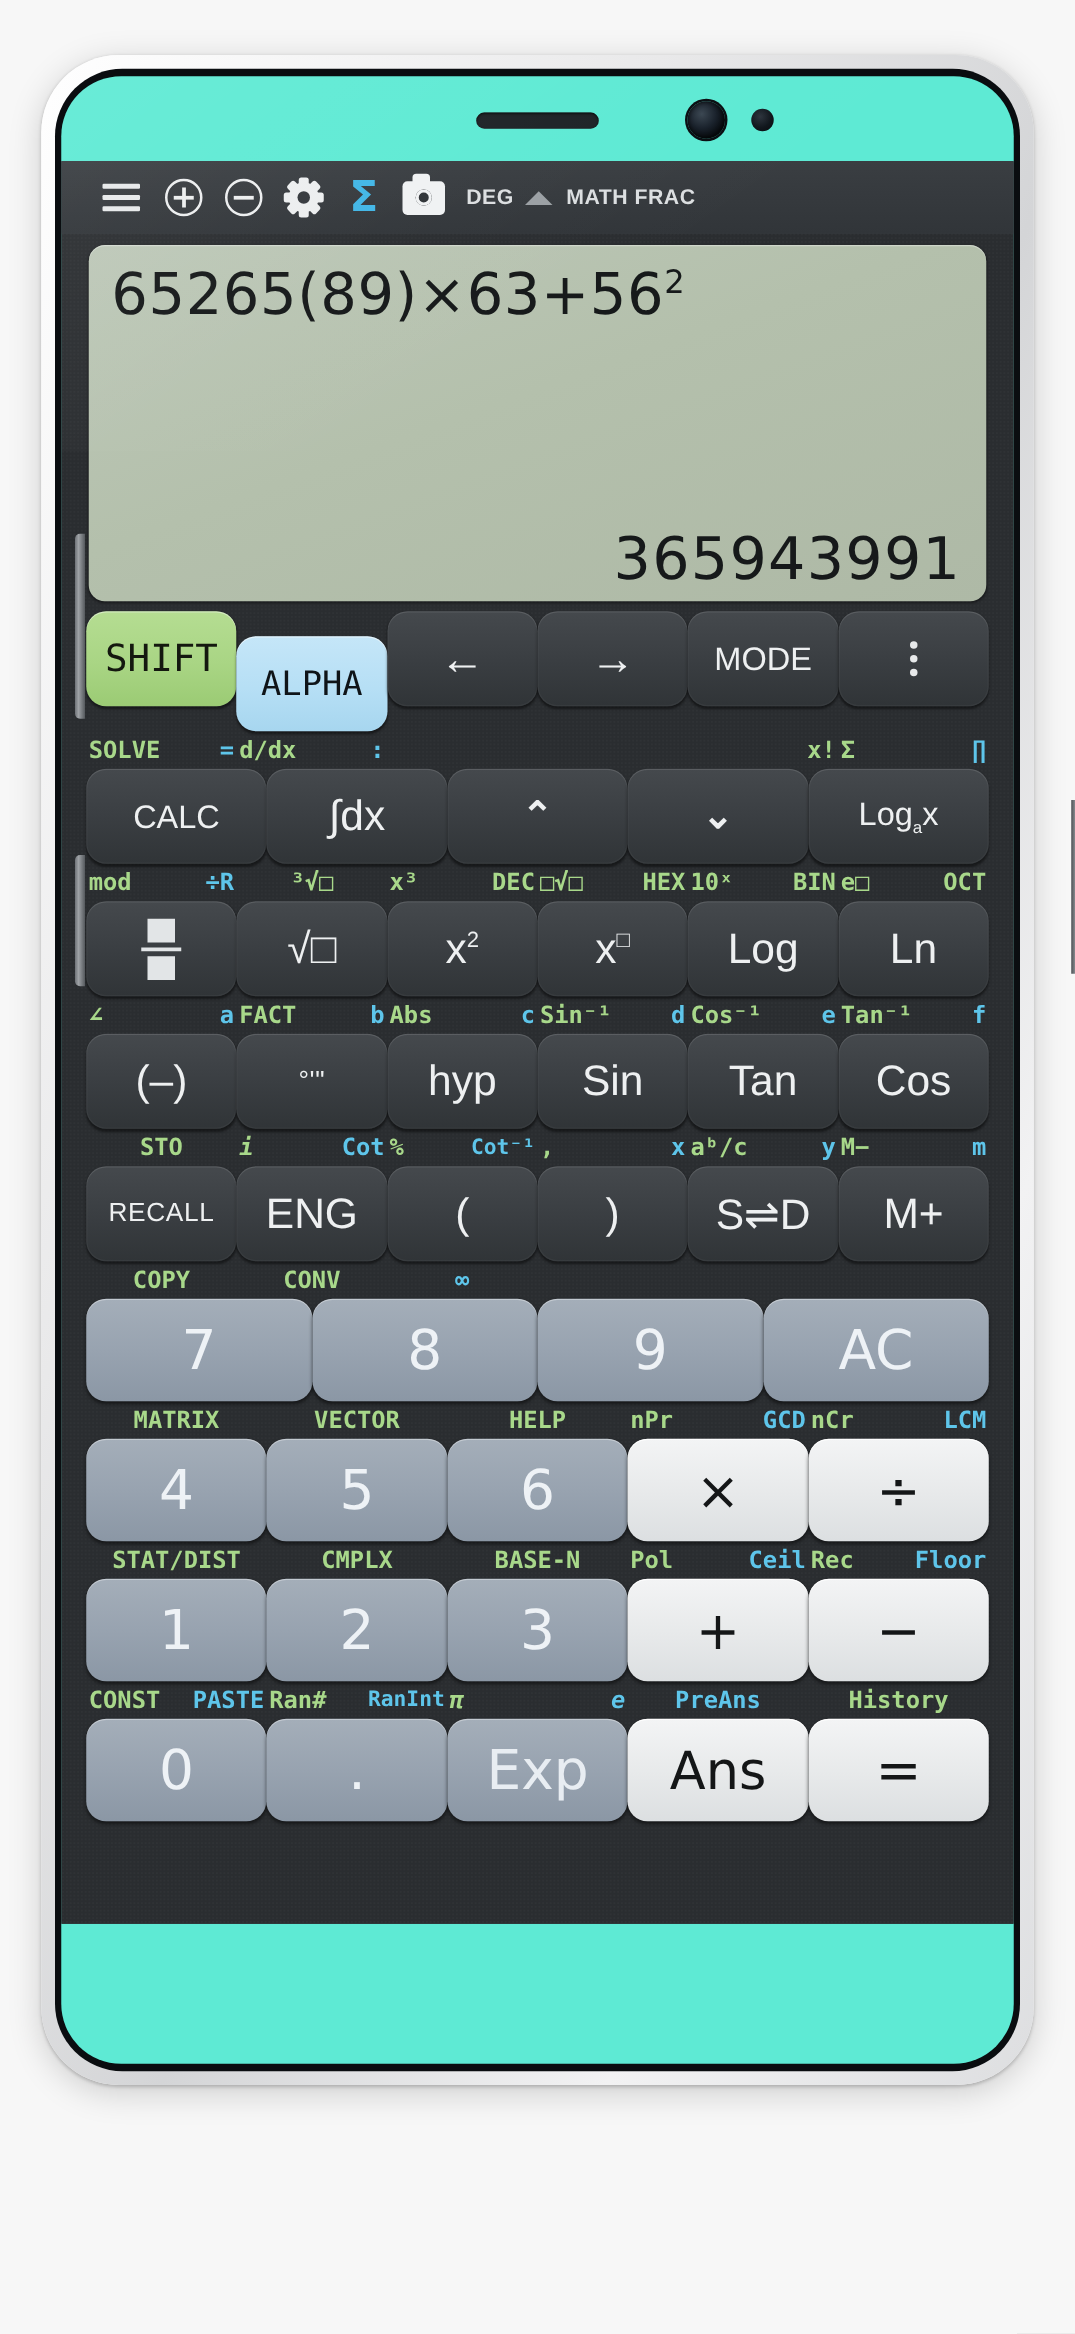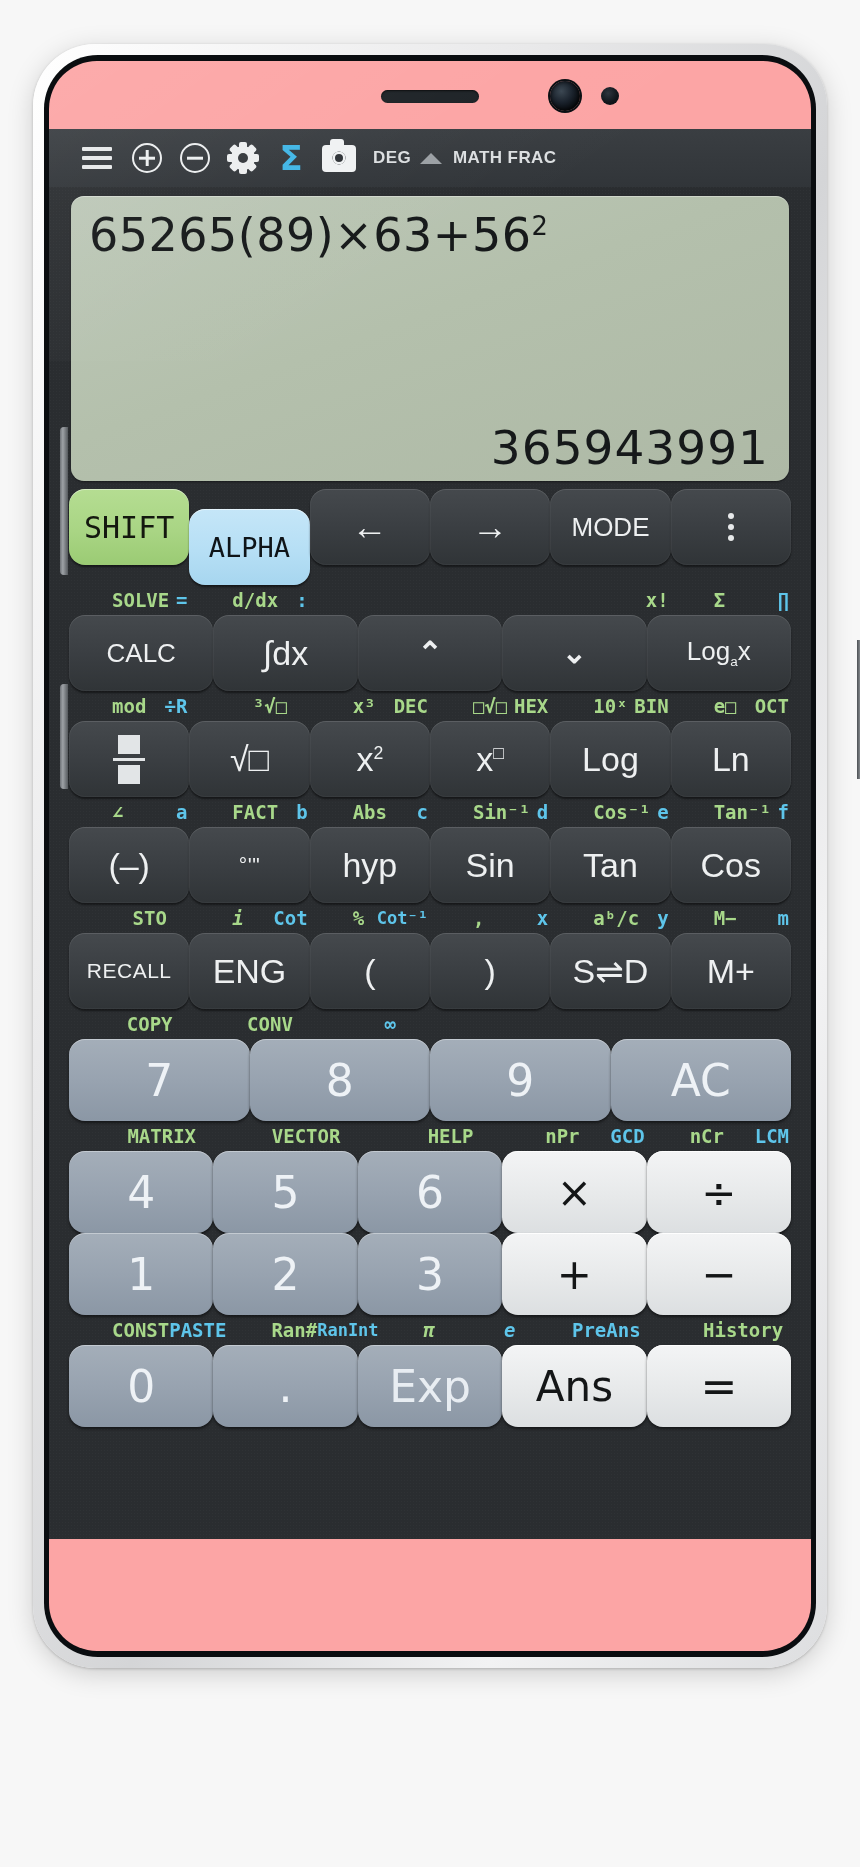--- a/index.html
+++ b/index.html
@@ -23,21 +23,21 @@
     position: absolute;
     left: 11px; top: 11px; right: 11px; bottom: 11px;
     border-radius: 54px;
     background: #0a0d10;
     overflow: hidden;
   }
   #phone-screen {
     position: absolute;
     left: 5px; top: 6px; right: 5px; bottom: 6px;
     border-radius: 48px;
-    background: #fca5a5;
+    background: #5eead4;
     overflow: hidden;
   }
   #screen-gloss {
     position: absolute; left:0; top:0; right:0; height: 300px;
     background: linear-gradient(145deg, rgba(255,255,255,.07) 0%, rgba(255,255,255,.015) 40%, rgba(255,255,255,0) 60%);
     pointer-events:none; z-index: 40;
   }
 
   
   #earpiece {
@@ -179,21 +179,21 @@
   .key .tiny { font-size: 21px; letter-spacing:.5px; }
   .key sup { font-size: .52em; vertical-align: super; }
   .key sub { font-size: .52em; vertical-align: sub; }
 
   
   .sub-row {
     display:flex; height: 30px; align-items:center;
     font-family:"DejaVu Sans Mono", monospace;
     font-size: 19px; font-weight:700;
   }
-  .sub-cell { flex: 1 1 0; display:flex; justify-content:space-between; align-items:center; padding: 0 2px; margin-left: 41px; }
+  .sub-cell { flex: 1 1 0; display:flex; justify-content:space-between; align-items:center; padding: 0 2px; }
   .sub-cell.center { justify-content:center; }
   .sub-cell.right { justify-content:flex-end; }
   .sub-cell .gap { flex: 1 1 auto; }
   .s-green { color:#a8d88a; }
   .s-cyan  { color:#5ec5ea; }
   .s-green.it, .s-cyan.it { font-style: italic; }
   .sm { font-size: 17px; }
 
   
   .arrow { font-size: 36px; line-height:1; }
@@ -550,20 +550,39 @@
             <div class="key num">
                 <span>6</span>
               </div>
             <div class="key op">
                 <span>×</span>
               </div>
             <div class="key op">
                 <span>÷</span>
               </div>
           </div>
+          <div class="sub-row">
+            <span class="sub-cell center">
+                <span class="s-green">STAT/DIST</span>
+              </span>
+            <span class="sub-cell center">
+                <span class="s-green">CMPLX</span>
+              </span>
+            <span class="sub-cell center">
+                <span class="s-green">BASE-N</span>
+              </span>
+            <span class="sub-cell">
+                <span class="s-green">Pol</span>
+                <span class="s-cyan">Ceil</span>
+              </span>
+            <span class="sub-cell">
+                <span class="s-green">Rec</span>
+                <span class="s-cyan">Floor</span>
+              </span>
+          </div>
 
           <div class="krow five">
             <div class="key num">
                 <span>1</span>
               </div>
             <div class="key num">
                 <span>2</span>
               </div>
             <div class="key num">
                 <span>3</span>

